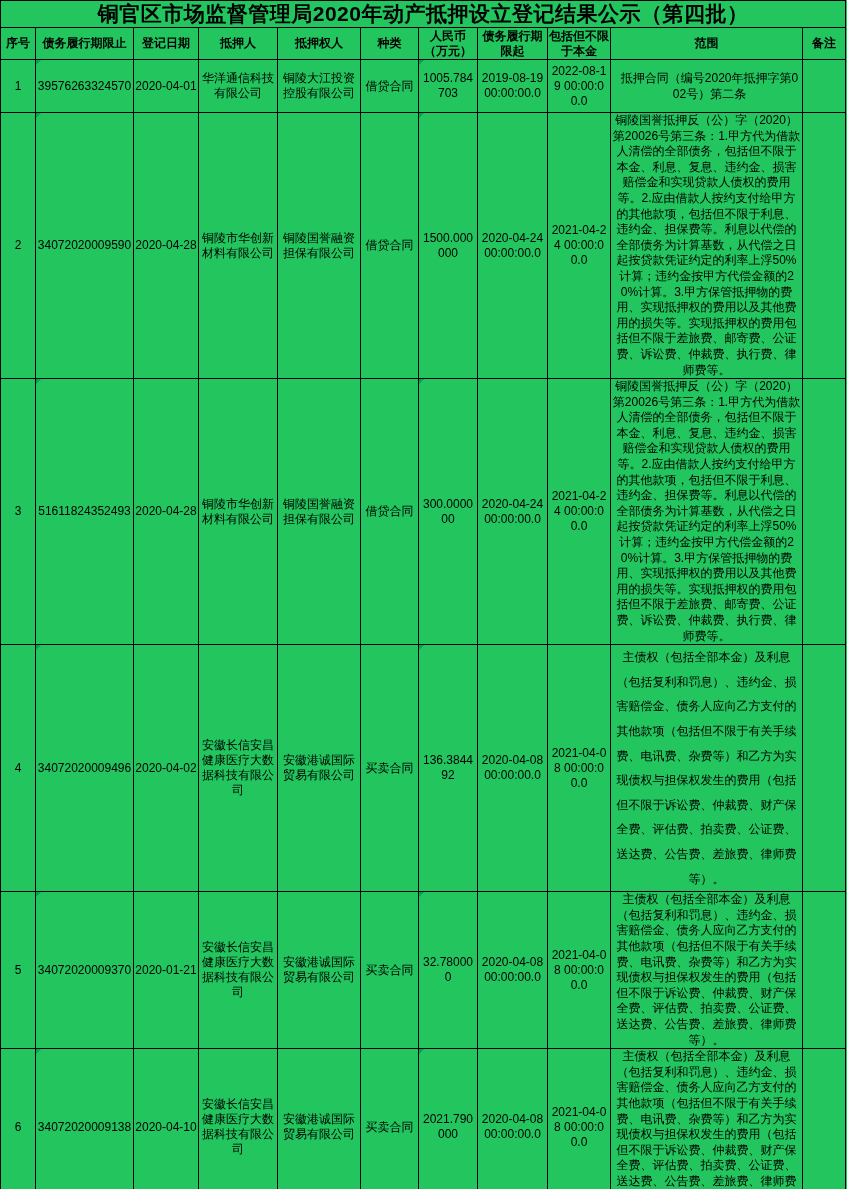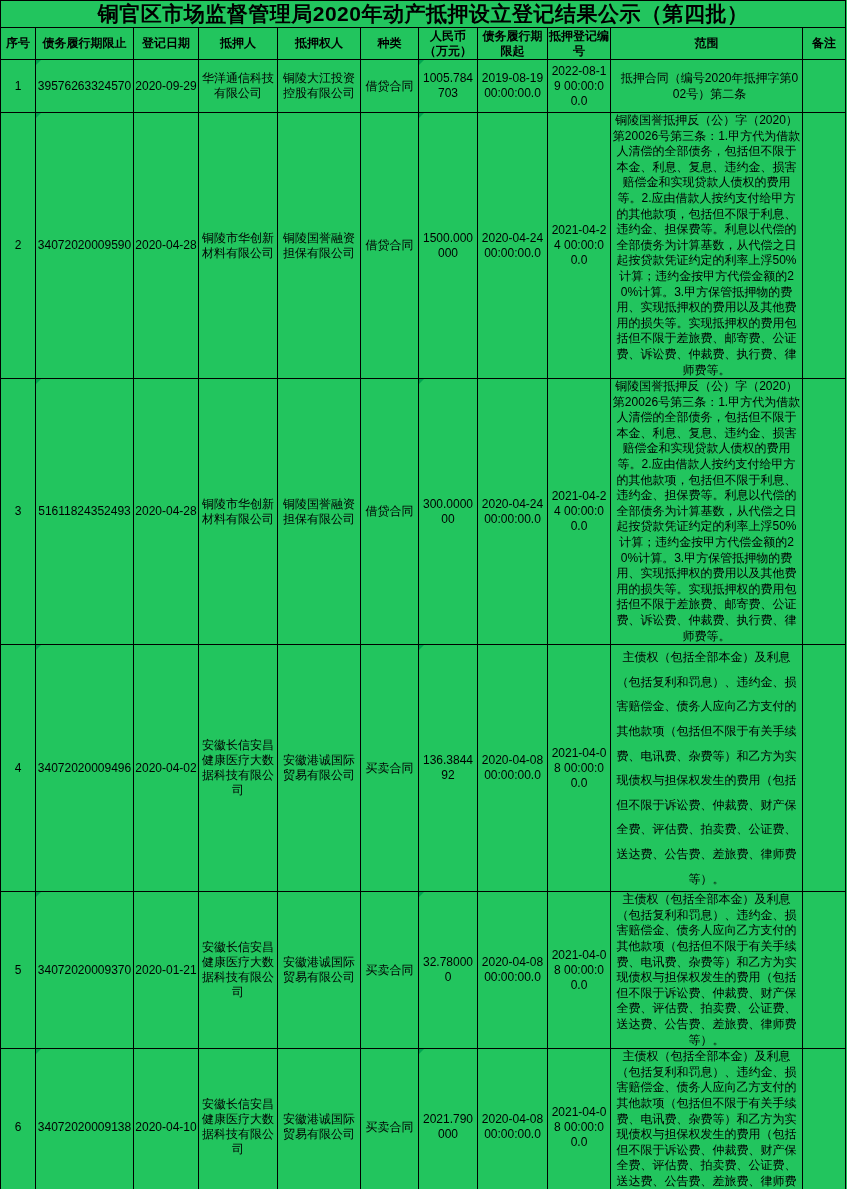--- a/index.html
+++ b/index.html
@@ -106,29 +106,29 @@
 
     <tr class="header-row">
       <th>序号</th>
       <th>债务履行期限止</th>
       <th>登记日期</th>
       <th>抵押人</th>
       <th>抵押权人</th>
       <th>种类</th>
       <th>人民币（万元）</th>
       <th>债务履行期限起</th>
-      <th>抵押登记编号</th>
+      <th>包括但不限于本金</th>
       <th>范围</th>
       <th>备注</th>
     </tr>
 
     <tr class="r1">
       <td>1</td>
       <td><span class="tri"></span><span>39576263324570</span></td>
-      <td>2020-09-29</td>
+      <td>2020-04-01</td>
       <td>华洋通信科技有限公司</td>
       <td>铜陵大江投资控股有限公司</td>
       <td>借贷合同</td>
       <td><span class="tri"></span><span>1005.784703</span></td>
       <td>2019-08-19 00:00:00.0</td>
       <td>2022-08-19 00:00:00.0</td>
       <td class="scope">抵押合同（编号2020年抵押字第002号）第二条</td>
       <td></td>
     </tr>
 

